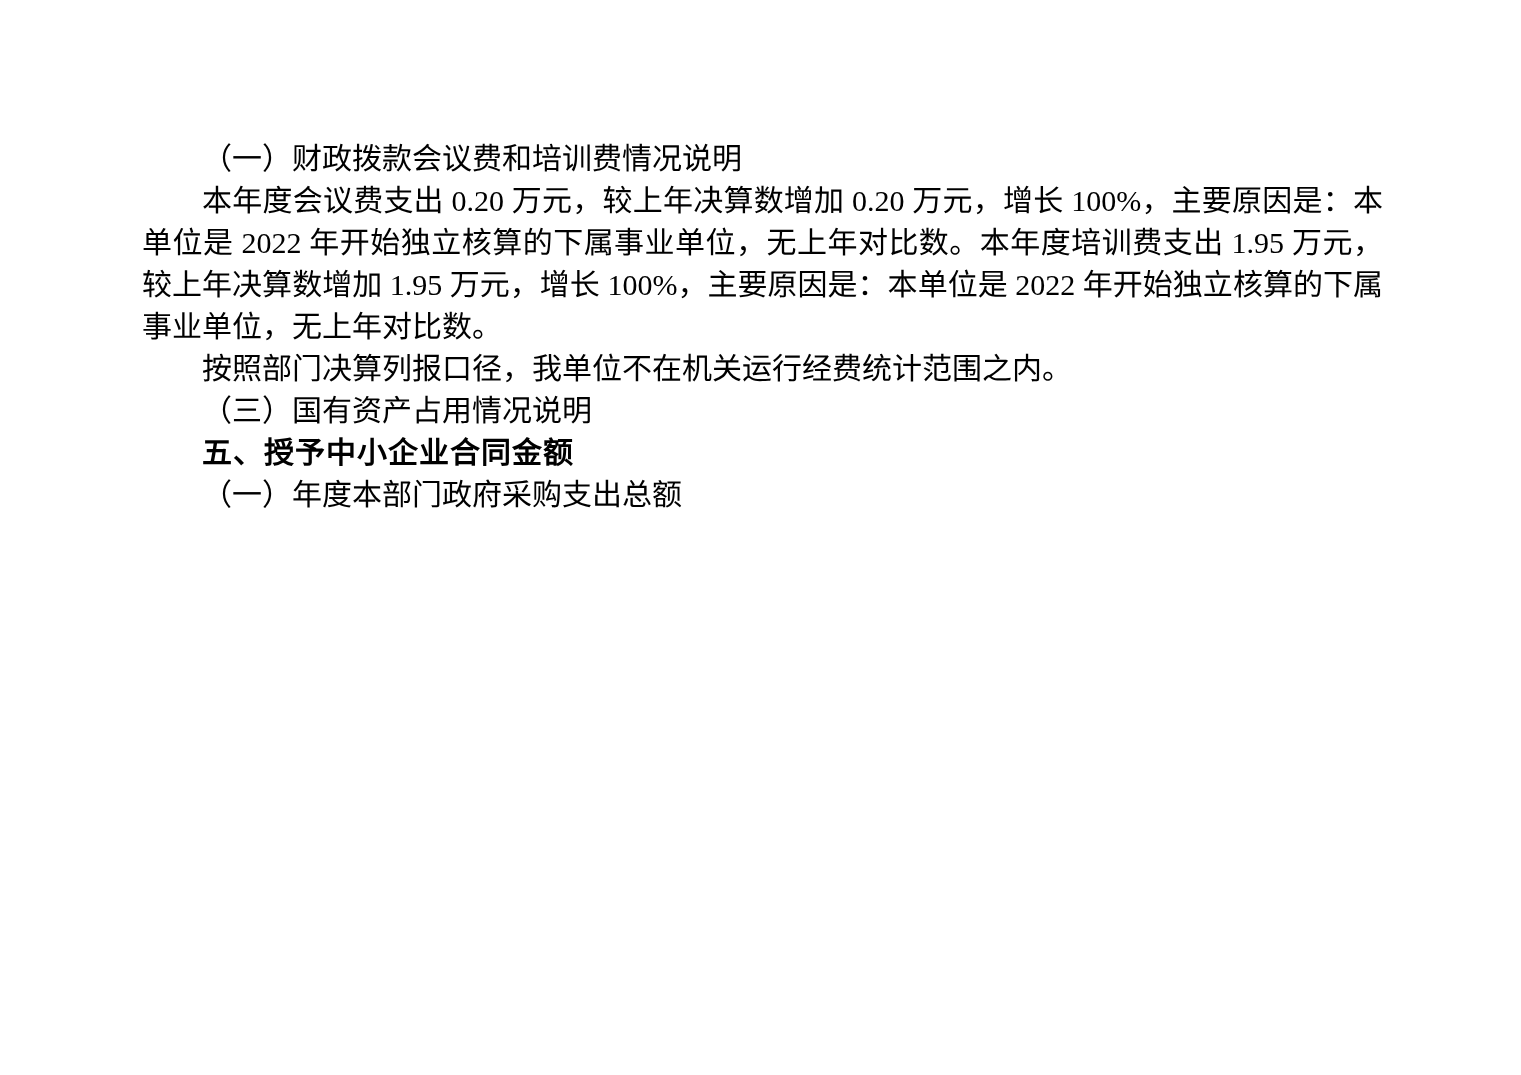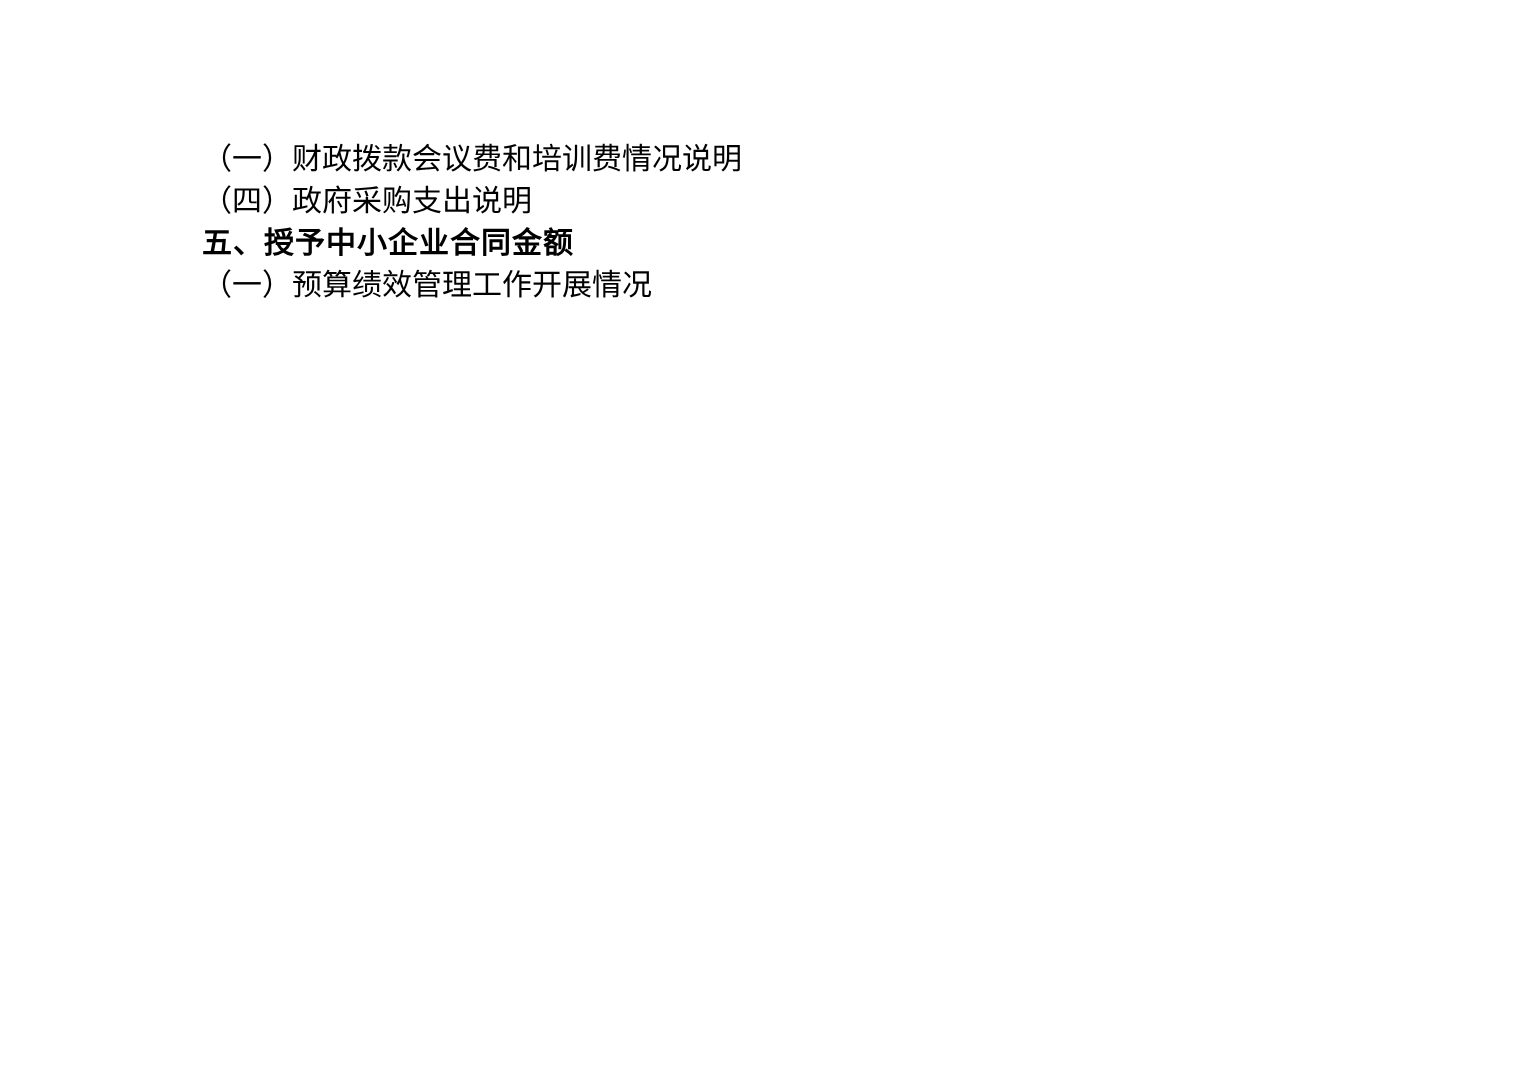--- a/index.html
+++ b/index.html
@@ -44,17 +44,19 @@
     text-align: left;
     letter-spacing: 1px;
   }
 </style>
 </head>
 <body>
 
 <div class="page">
   <div class="content">
     <p class="subheading">（一）财政拨款会议费和培训费情况说明</p>
-    <p class="subheading">（四）政府采购支出说明</p>
+    <p class="body">本年度会议费支出 0.20 万元，较上年决算数增加 0.20 万元，增长 100%，主要原因是：本单位是 2022 年开始独立核算的下属事业单位，无上年对比数。本年度培训费支出 1.95 万元，较上年决算数增加 1.95 万元，增长 100%，主要原因是：本单位是 2022 年开始独立核算的下属事业单位，无上年对比数。</p>
+    <p class="body">按照部门决算列报口径，我单位不在机关运行经费统计范围之内。</p>
+    <p class="subheading">（三）国有资产占用情况说明</p>
     <p class="section-heading">五、授予中小企业合同金额</p>
-    <p class="subheading">（一）预算绩效管理工作开展情况</p>
+    <p class="subheading">（一）年度本部门政府采购支出总额</p>
   </div>
 </div>
 
 </body></html>

